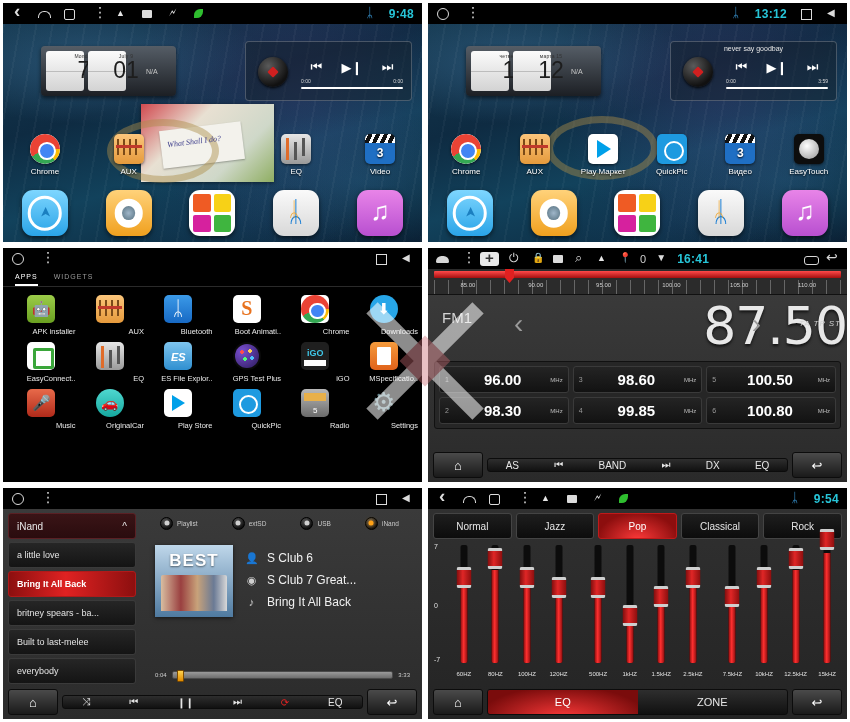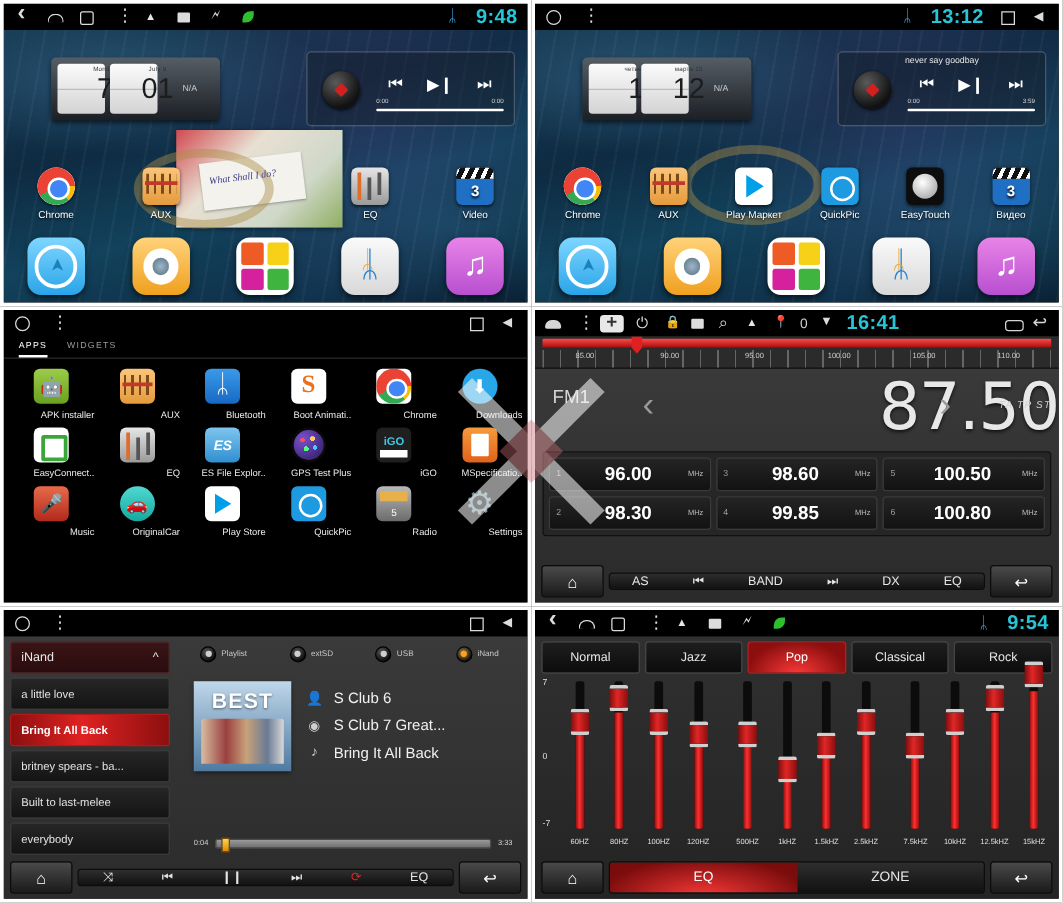--- a/index.html
+++ b/index.html
@@ -38,21 +38,21 @@
   }
   .panel { position: relative; overflow: hidden; border: 3px solid #fff; background:#000; }
 
   
   .navbar {
     height: 21px; background: #000; display:flex; align-items:center;
     padding: 0 8px; gap: 13px; color:#d9d9d9; position:relative; z-index:5;
   }
   .navbar .spacer { flex: 1; }
   .nav-ico { width:13px; height:13px; display:inline-block; position:relative; }
-  .statustime { color:#27c5d8; font-size:16px; font-weight:bold; letter-spacing:.3px;}
+  .statustime { color:#27c5d8; font-size:12px; font-weight:bold; letter-spacing:.3px;}
 
   
   .g-back::before{content:"\2039"; font-size:19px; line-height:13px; color:#dcdcdc; position:absolute; left:3px; top:-3px; font-weight:bold;}
   .g-home::before{content:""; position:absolute; left:1px; top:4px; width:11px; height:6px; border:1.6px solid #dcdcdc; border-bottom:none; border-radius:6px 6px 0 0;}
   .g-recent::before{content:""; position:absolute; left:1px; top:2px; width:9px; height:9px; border:1.6px solid #dcdcdc; border-radius:2px;}
   .g-dots::before{content:"\22EE"; font-size:14px; line-height:12px; color:#dcdcdc; position:absolute; left:4px; top:-1px;}
   .g-tri::before{content:"\25B2"; font-size:9px; color:#e6e6e6; position:absolute; left:1px; top:1px;}
   .g-pic::before{content:""; position:absolute; left:1px;top:3px;width:10px;height:8px;background:#dcdcdc;border-radius:1px;}
   .g-usb::before{content:"\1F5F2"; font-size:11px; color:#dcdcdc; position:absolute; left:2px; top:-1px;}
   .g-leaf::before{content:""; position:absolute;left:1px;top:2px;width:9px;height:9px;background:#2fbe2f;border-radius:70% 0 70% 0;}
@@ -474,26 +474,26 @@
         </div>
         <div class="appitem">
           <div class="appicon ic-play"></div>
           <span>Play Маркет</span>
         </div>
         <div class="appitem">
           <div class="appicon ic-quickpic"></div>
           <span>QuickPic</span>
         </div>
         <div class="appitem">
+          <div class="appicon ic-video"></div>
+          <span>Видео</span>
+        </div>
+        <div class="appitem">
           <div class="appicon ic-easytouch"></div>
           <span>EasyTouch</span>
-        </div>
-        <div class="appitem">
-          <div class="appicon ic-video"></div>
-          <span>Видео</span>
         </div>
       </div>
 
       <div class="dock">
         <div class="dockicon ic-nav"></div>
         <div class="dockicon ic-disc"></div>
         <div class="dockicon ic-quad">
           <i style="background:#ef5b24"></i>
             <i style="background:#f7d117"></i>
           <i style="background:#d6219e"></i>

